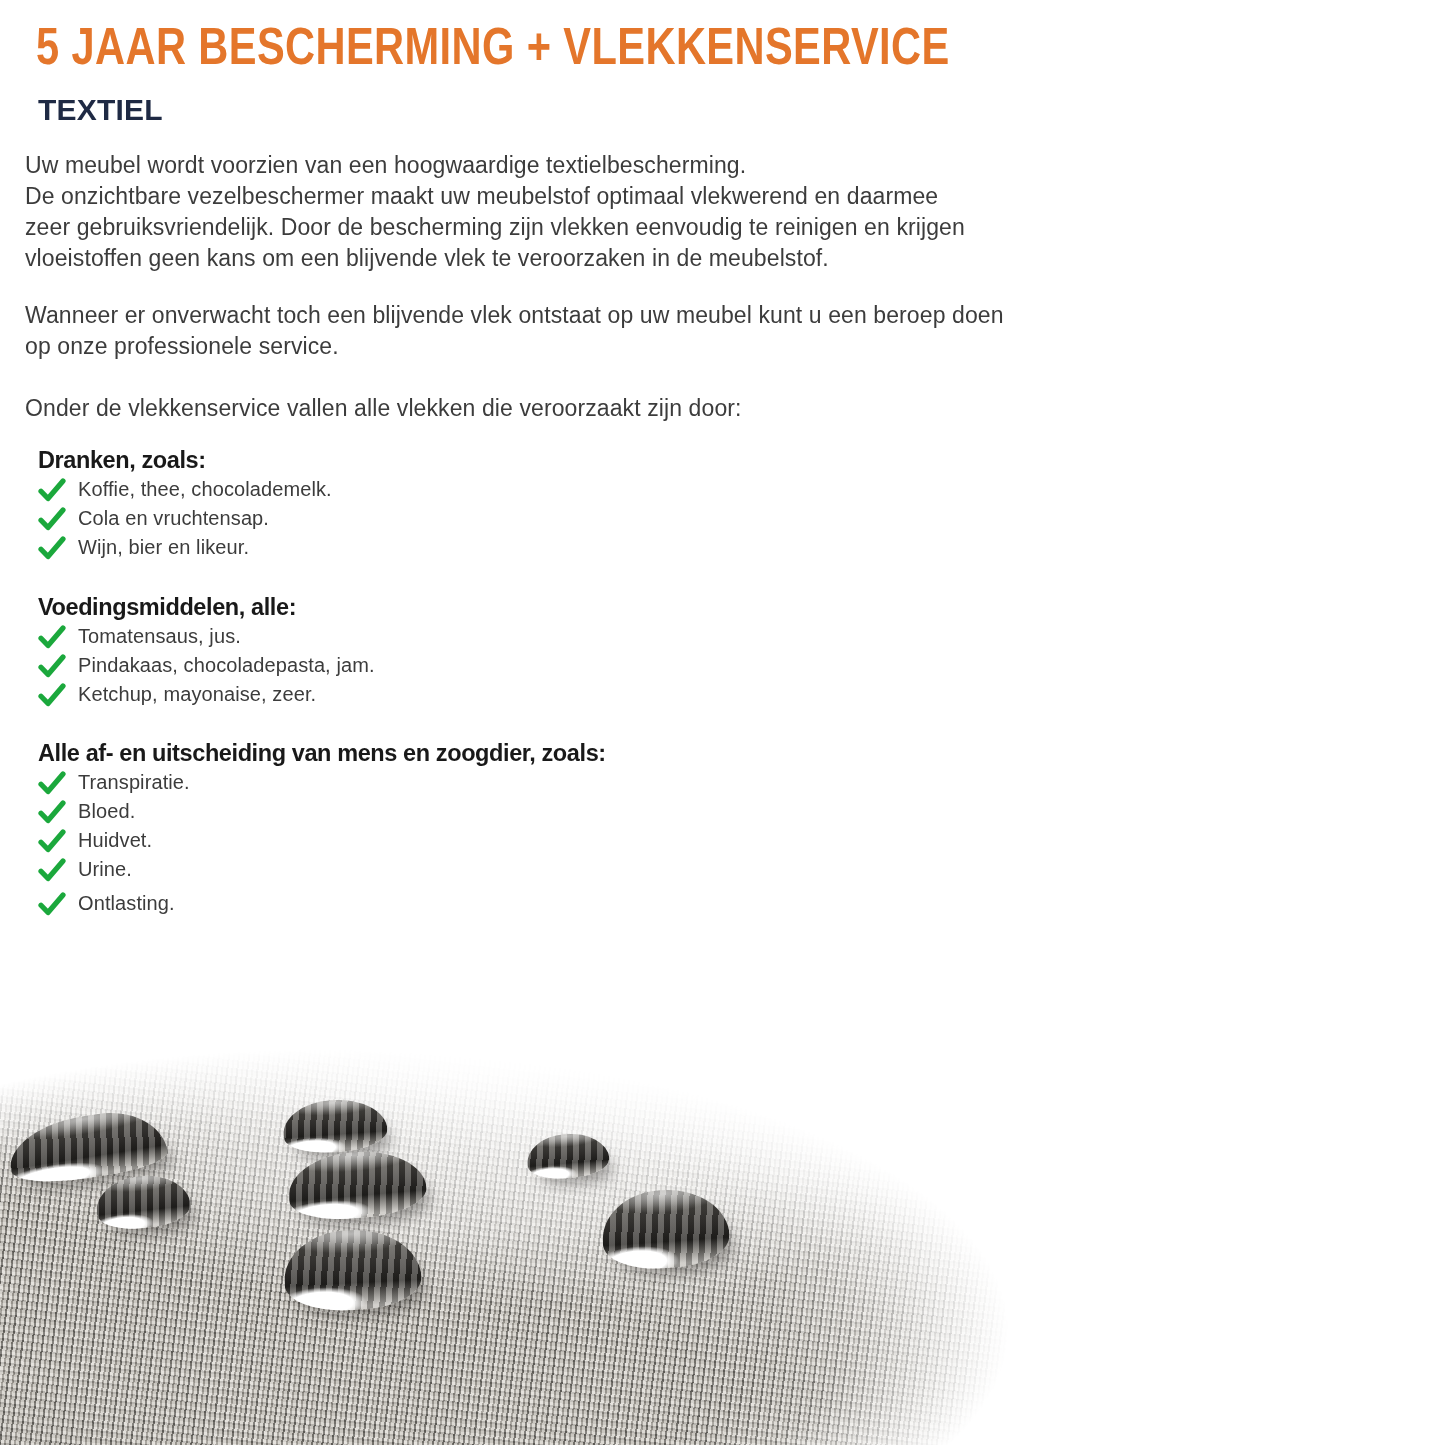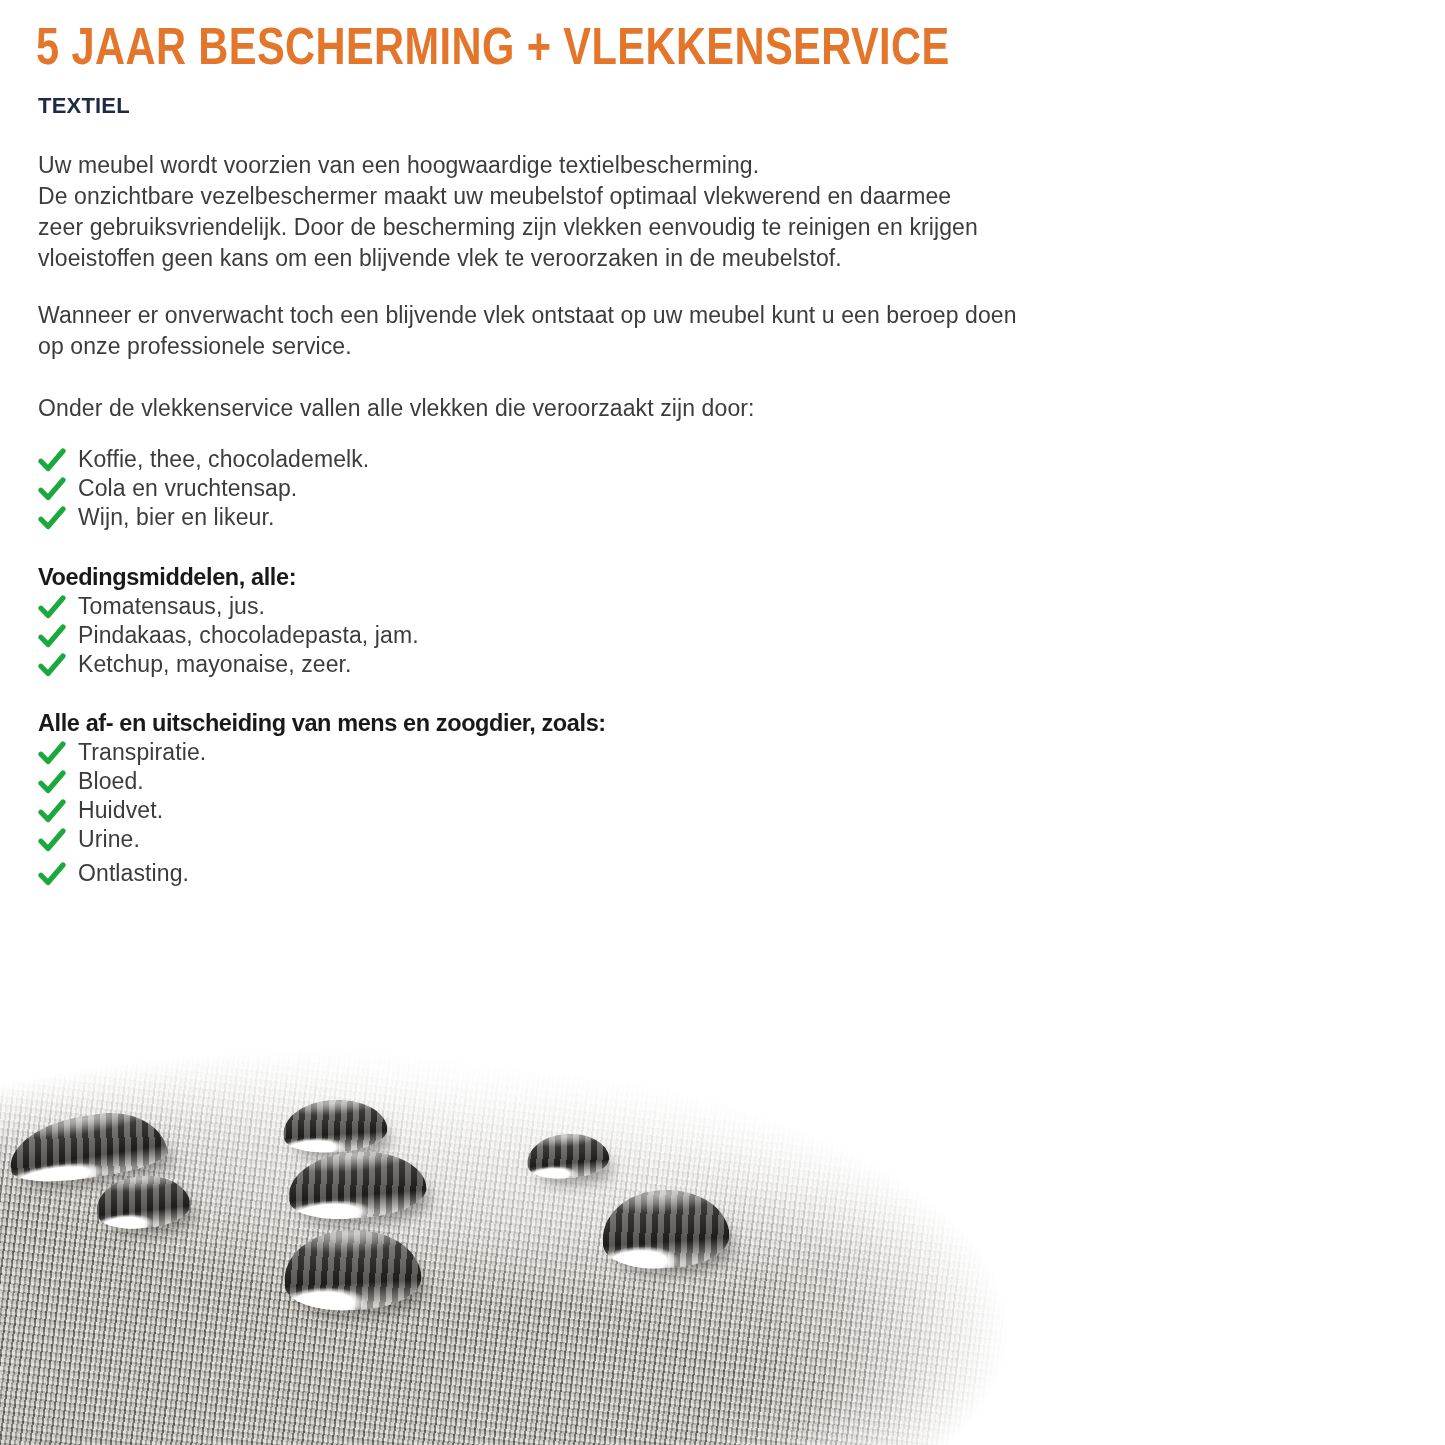--- a/index.html
+++ b/index.html
@@ -14,27 +14,27 @@
   
   h1.page-title {
     position: absolute; left: 36px; top: 20px; margin: 0;
     font-size: 52px; font-weight: bold; line-height: 1;
     color: #E4762B; white-space: nowrap;
     transform: scaleX(0.80); transform-origin: left top;
     letter-spacing: 0.5px;
   }
   h2.section-title {
     position: absolute; left: 38px; top: 95px; margin: 0;
-    font-size: 22px; font-weight: bold; line-height: 1;
+    font-size: 30px; font-weight: bold; line-height: 1;
     color: #1F2A44; letter-spacing: 0.2px; white-space: nowrap;
   }
 
   
   .para {
-    position: absolute; left: 38px; margin: 0;
+    position: absolute; left: 25px; margin: 0;
     font-size: 23px; line-height: 31px; color: #3C3C3C;
     white-space: pre-line; letter-spacing: 0.1px;
   }
   #para-intro   { top: 150px; }
   #para-service { top: 300px; }
   #para-leadin  { top: 393px; }
 
   
   #checklists { position: absolute; left: 38px; top: 445px; }
   .group { margin: 0 0 30px 0; }
@@ -42,21 +42,21 @@
   .group h3 {
     margin: 0; font-size: 23.5px; line-height: 30px; font-weight: bold;
     color: #191919; letter-spacing: -0.4px; white-space: nowrap;
   }
   .row { display: flex; align-items: center; height: 29px; }
   .group:nth-child(3) .row:nth-child(6) { margin-top: 5px; }
   .group:nth-child(3) .row:nth-child(7) { margin-top: 6px; flex-direction: column; }
   .check { width: 28px; height: 24px; margin-right: 12px; flex: none; display: block; }
   .check svg { display: block; width: 100%; height: 100%; }
   .row .label {
-    font-size: 23px; color: #3C3C3C; letter-spacing: 0.1px; white-space: nowrap;
+    font-size: 20px; color: #3C3C3C; letter-spacing: 0.1px; white-space: nowrap;
   }
 
   
   figure#photo {
     position: absolute; margin: 0;
     left: -370px; top: 1040px; width: 1400px; height: 580px;
     border-radius: 50%;
     overflow: hidden;
     -webkit-mask-image: radial-gradient(50% 50% at 50% 50%, #000 63%, rgba(0,0,0,0.85) 74%, rgba(0,0,0,0) 97%);
             mask-image: radial-gradient(50% 50% at 50% 50%, #000 63%, rgba(0,0,0,0.85) 74%, rgba(0,0,0,0) 97%);
@@ -114,20 +114,21 @@
 zeer gebruiksvriendelijk. Door de bescherming zijn vlekken eenvoudig te reinigen en krijgen
 vloeistoffen geen kans om een blijvende vlek te veroorzaken in de meubelstof.</p>
 
   <p class="para" id="para-service">Wanneer er onverwacht toch een blijvende vlek ontstaat op uw meubel kunt u een beroep doen
 op onze professionele service.</p>
 
   <p class="para" id="para-leadin">Onder de vlekkenservice vallen alle vlekken die veroorzaakt zijn door:</p>
 
   <section id="checklists">
       <div class="group">
+        <h3 style="color: rgb(25, 25, 25);">Dranken, zoals:</h3>
         <div class="row">
           <span class="check">
             <svg viewBox="0 0 28 24">
               <path d="M3 13.2 L10 20.5 L25 3" fill="none" stroke="#1BA83C" stroke-width="5.2" stroke-linecap="round" stroke-linejoin="round"></path>
             </svg>
           </span>
           <span class="label" style="color: rgb(60, 60, 60);">Koffie, thee, chocolademelk.</span>
         </div>
         <div class="row">
           <span class="check">

